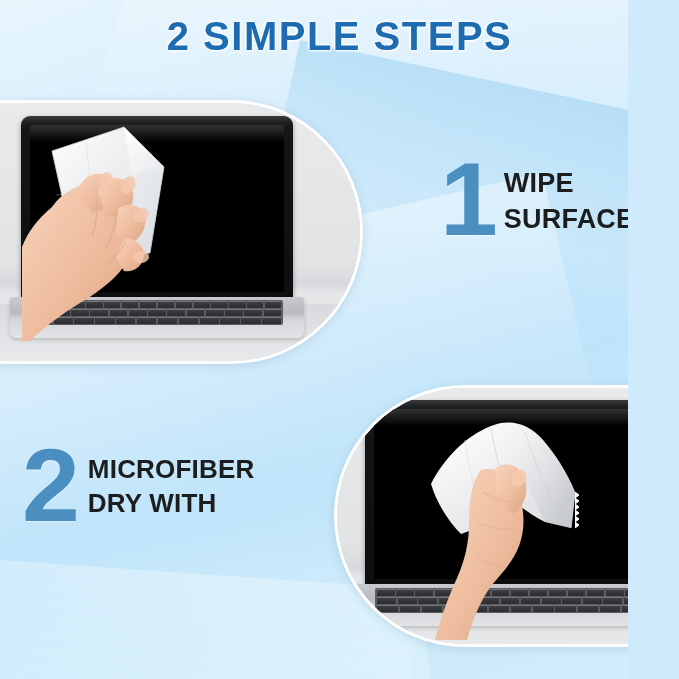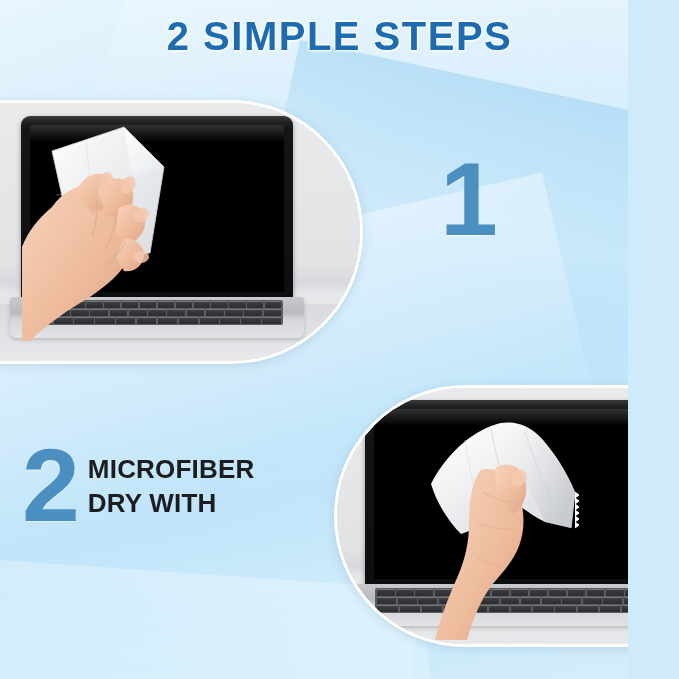--- a/index.html
+++ b/index.html
@@ -427,20 +427,22 @@
       <ellipse cx="84" cy="30" rx="7" ry="9" fill="#f4c8ae" opacity="0.9" transform="rotate(18 84 30)"></ellipse>
       <ellipse cx="106" cy="34" rx="7" ry="9" fill="#f4c8ae" opacity="0.9" transform="rotate(32 106 34)"></ellipse>
       <ellipse cx="119" cy="64" rx="7" ry="8" fill="#f4c8ae" opacity="0.85" transform="rotate(62 119 64)"></ellipse>
       <ellipse cx="119" cy="106" rx="6" ry="8" fill="#f4c8ae" opacity="0.85" transform="rotate(88 119 106)"></ellipse>
     </svg>
   </div>
 
   <div class="step step-1">
     <div class="step-num">1</div>
     <div class="step-lines">
+      <div class="step-line">WIPE</div>
+      <div class="step-line">SURFACE</div>
     </div>
   </div>
 
   <div class="step step-2">
     <div class="step-num">2</div>
     <div class="step-lines">
       <div class="step-line">MICROFIBER</div>
       <div class="step-line">DRY WITH</div>
     </div>
   </div>

